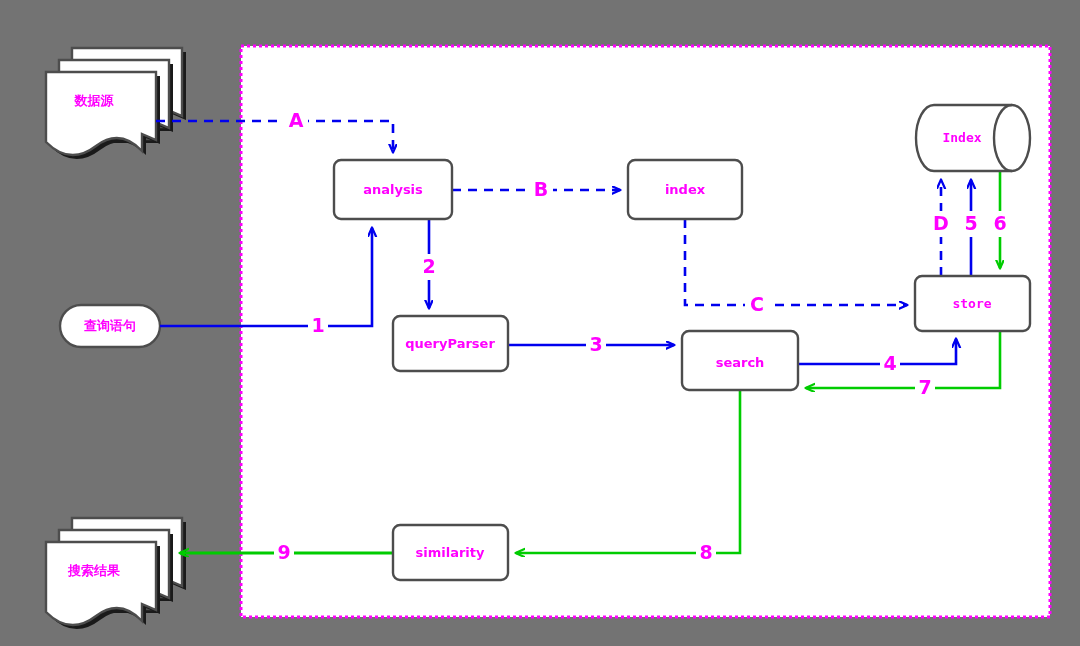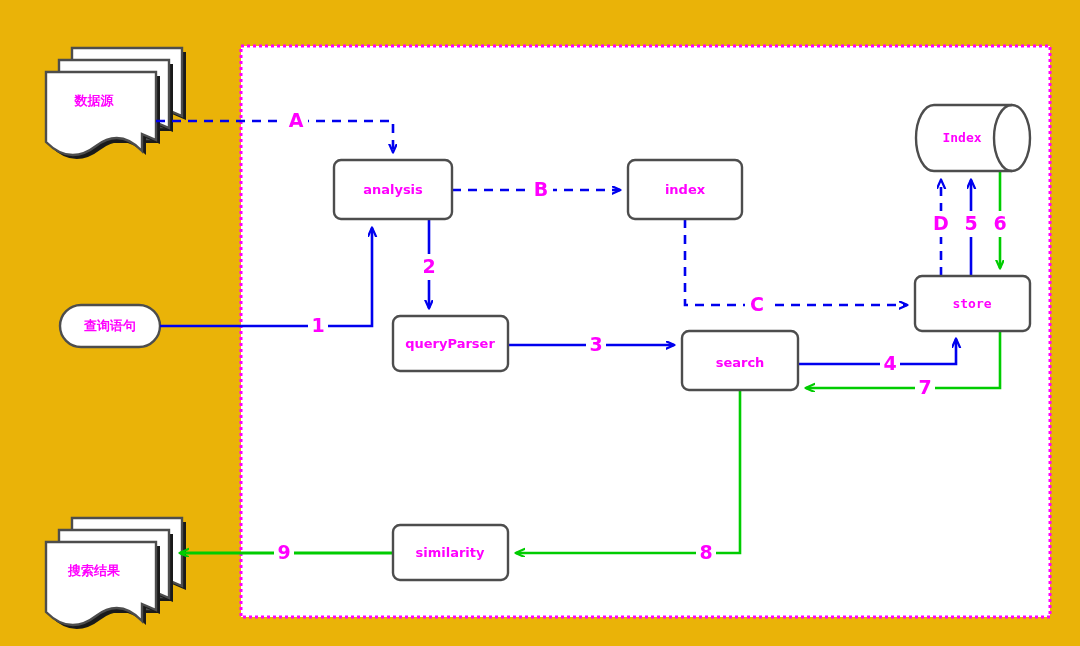--- a/index.html
+++ b/index.html
@@ -4,21 +4,21 @@
 <style>
   html, body {
     margin: 0;
     padding: 0;
     background: #000000;
   }
   #stage {
     position: relative;
     width: 1080px;
     height: 646px;
-    background: #eab308;
+    background: #737373;
     overflow: hidden;
     font-family: "DejaVu Sans", sans-serif;
   }
   svg.layer {
     position: absolute;
     left: 0;
     top: 0;
     width: 1080px;
     height: 646px;
   }

